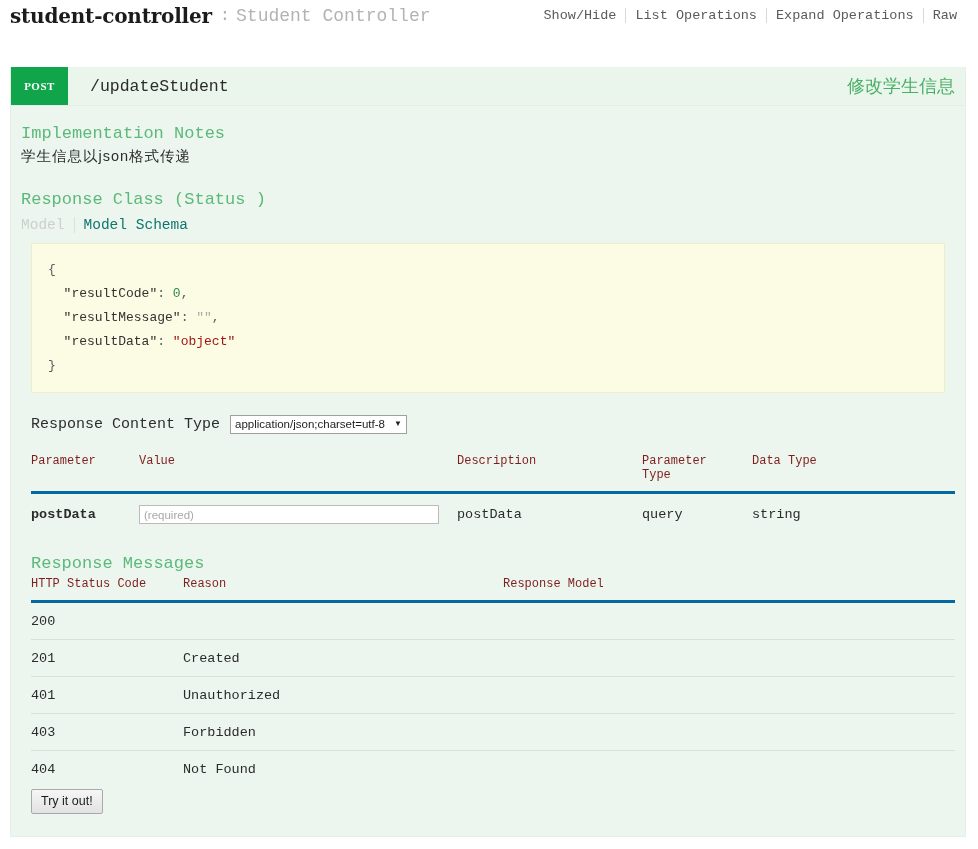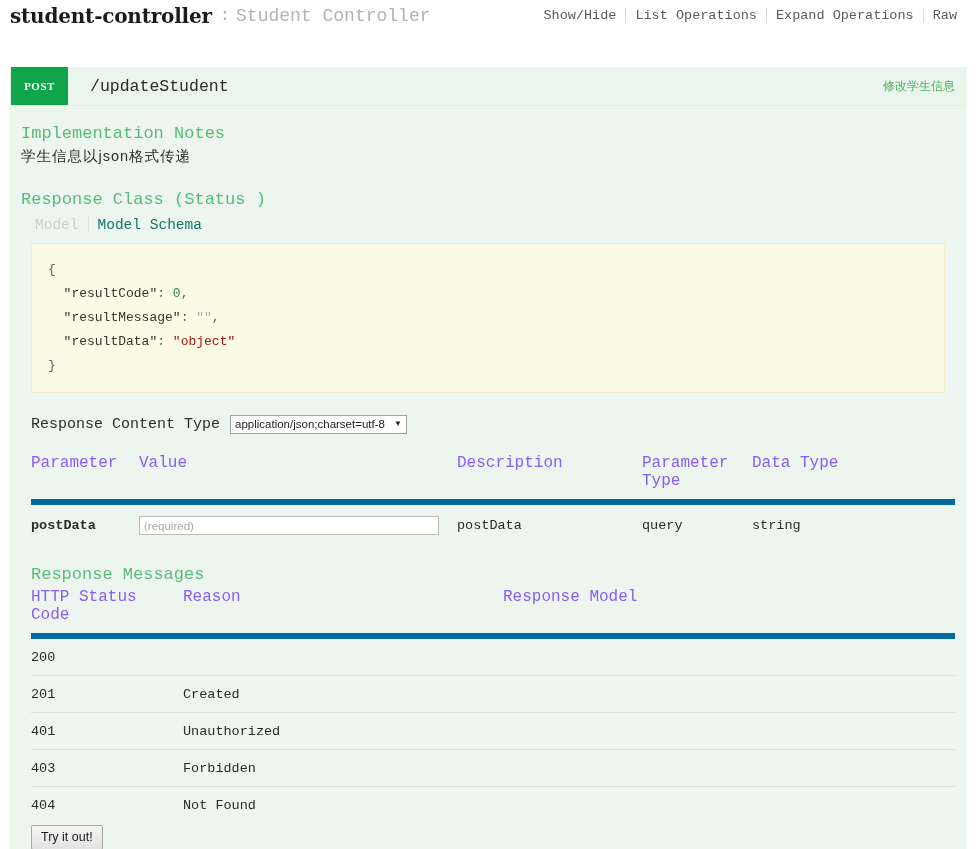--- a/index.html
+++ b/index.html
@@ -92,21 +92,21 @@
     flex: none;
   }
   .op-path {
     font-family: "Liberation Mono", "DejaVu Sans Mono", monospace;
     font-size: 16.5px;
     color: #2b2b2b;
     margin-left: 22px;
   }
   .op-summary {
     margin-left: auto;
-    font-size: 12px;
+    font-size: 18px;
     color: #4caf68;
     font-family: "Liberation Sans", sans-serif;
     text-align: center;
   }
 
   
   .op-body {
     padding: 18px 0 14px 10px;
     background: #ecf6ee;
   }
@@ -121,21 +121,21 @@
     font-family: "Liberation Sans", sans-serif;
     font-size: 14.5px;
     color: #2d2d2d;
     letter-spacing: 1px;
     margin-bottom: 24px;
   }
 
   .model-tabs {
     display: flex;
     align-items: center;
-    margin: 8px 0 10px 14px;
+    margin: 8px 0 10px 0;
     font-family: "Liberation Mono", "DejaVu Sans Mono", monospace;
     font-size: 14.5px;
   }
   .model-tabs .tab {
     color: #cfcfcf;
     padding-right: 9px;
     text-decoration: none;
   }
   .model-tabs .tab.active {
     color: #0f766e;
@@ -194,25 +194,25 @@
   
   .section-wrap { margin: 20px 10px 0 10px; }
   table.sw {
     width: 100%;
     border-collapse: collapse;
     font-family: "Liberation Mono", "DejaVu Sans Mono", monospace;
   }
   table.sw th {
     font-weight: normal;
     text-align: left;
-    font-size: 16px;
-    color: #8b5cf6;
+    font-size: 12px;
+    color: #7f1d1d;
     padding: 0 0 9px 0;
     vertical-align: top;
-    border-bottom: 6px solid #0369a1;
+    border-bottom: 3px solid #0369a1;
   }
   table.sw td {
     font-size: 13.5px;
     color: #2b2b2b;
     padding: 11px 0 10px 0;
     vertical-align: middle;
     border-bottom: 1px solid #d4e2d7;
   }
   table.sw tr:last-child td { border-bottom: none; }
   td.param-name {

